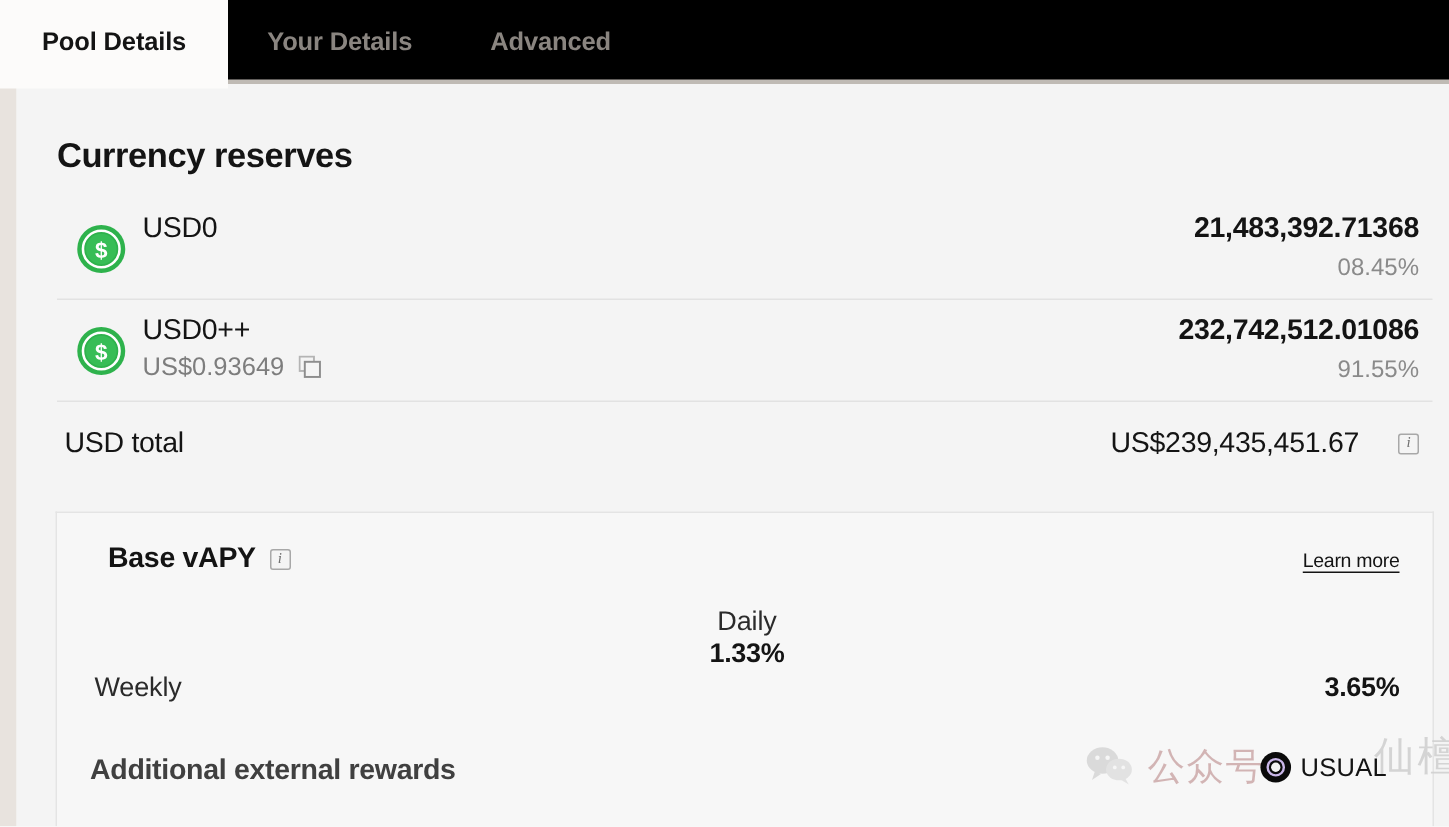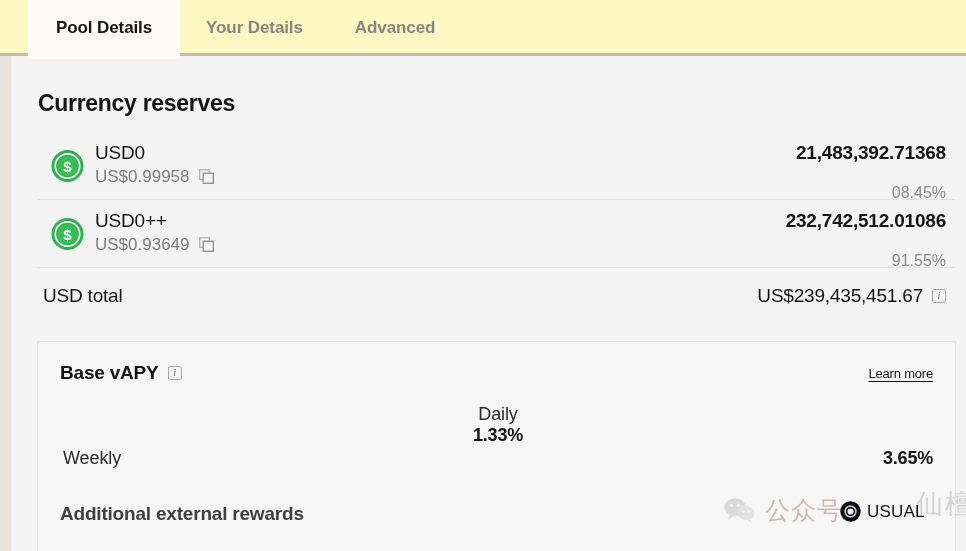--- a/index.html
+++ b/index.html
@@ -30,24 +30,23 @@
     height: 495px;
     background: #e8e3de;
   }
 
   
   .tabbar {
     position: absolute;
     left: 0; top: 0;
     width: 966px;
     height: 56px;
-    background: #fef9c3;
+    background: #000000;
     display: flex;
     align-items: stretch;
-    padding-left: 28px;
   }
   .tabbar::after {
     content: "";
     position: absolute;
     left: 0; bottom: 0;
     width: 966px;
     height: 3px;
     background: #bfbab4;
   }
   .tab {
@@ -157,21 +156,21 @@
     font-size: 19px;
     font-weight: bold;
     color: #141414;
     line-height: 24px;
     letter-spacing: -0.2px;
   }
   .share {
     font-size: 16px;
     color: #8a8a8a;
     line-height: 20px;
-    margin-top: 18px;
+    margin-top: 4px;
   }
 
   
   .total-row {
     position: absolute;
     left: 27px;
     top: 212px;
     width: 917px;
     height: 56px;
     display: flex;
@@ -180,21 +179,21 @@
     padding: 0 9px 0 5px;
   }
   .total-label {
     font-size: 19px;
     color: #141414;
     letter-spacing: -0.2px;
   }
   .total-value-wrap {
     display: flex;
     align-items: center;
-    gap: 9px;
+    gap: 26px;
   }
   .total-value {
     font-size: 19px;
     color: #141414;
     letter-spacing: -0.2px;
   }
 
   .info-icon {
     width: 14px;
     height: 14px;
@@ -230,20 +229,21 @@
     top: 20px;
     right: 22px;
     display: flex;
     align-items: center;
     justify-content: space-between;
   }
   .vapy-title-wrap {
     display: flex;
     align-items: center;
     gap: 9px;
+    margin-left: 12px;
   }
   .vapy-title {
     font-size: 19px;
     font-weight: bold;
     color: #141414;
     letter-spacing: -0.2px;
   }
   .learn-more {
     font-size: 13px;
     color: #141414;
@@ -367,29 +367,20 @@
         <span class="coin-icon">
           <svg viewBox="0 0 33 33" width="33" height="33">
             <circle cx="16.5" cy="16.5" r="16" fill="#2eb24c"></circle>
             <circle cx="16.5" cy="16.5" r="12.2" fill="none" stroke="#ffffff" stroke-width="1.7"></circle>
             <circle cx="16.5" cy="16.5" r="10.2" fill="#37bd56"></circle>
             <text x="16.5" y="22.5" font-size="15" font-weight="bold" fill="#ffffff" text-anchor="middle" font-family="Liberation Sans, sans-serif">$</text>
           </svg>
         </span>
         <div class="token-block">
           <div class="token-name">USD0</div>
-          <div class="token-price-line">
-            <span class="token-price">US$0.99958</span>
-            <span class="copy-icon">
-              <svg viewBox="0 0 15 15" width="15" height="15">
-                <rect x="0.7" y="0.7" width="9.6" height="9.6" fill="none" stroke="#b4b4b4" stroke-width="1.3"></rect>
-                <rect x="4.2" y="4.2" width="10.1" height="10.1" fill="#f4f4f4" stroke="#8d8d8d" stroke-width="1.3"></rect>
-              </svg>
-            </span>
-          </div>
         </div>
         <div class="amount-block">
           <div class="amount">21,483,392.71368</div>
           <div class="share">08.45%</div>
         </div>
       </div>
 
       <div class="reserve-row">
         <span class="coin-icon">
           <svg viewBox="0 0 33 33" width="33" height="33">

